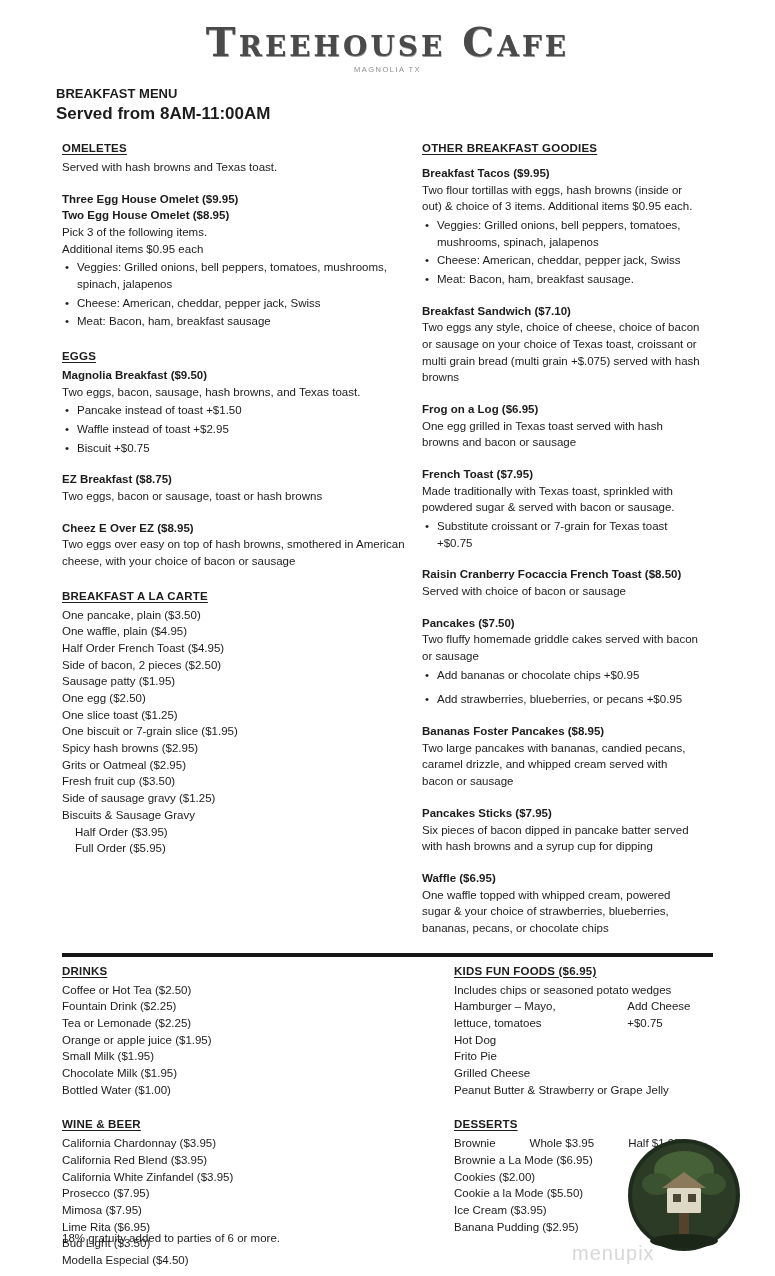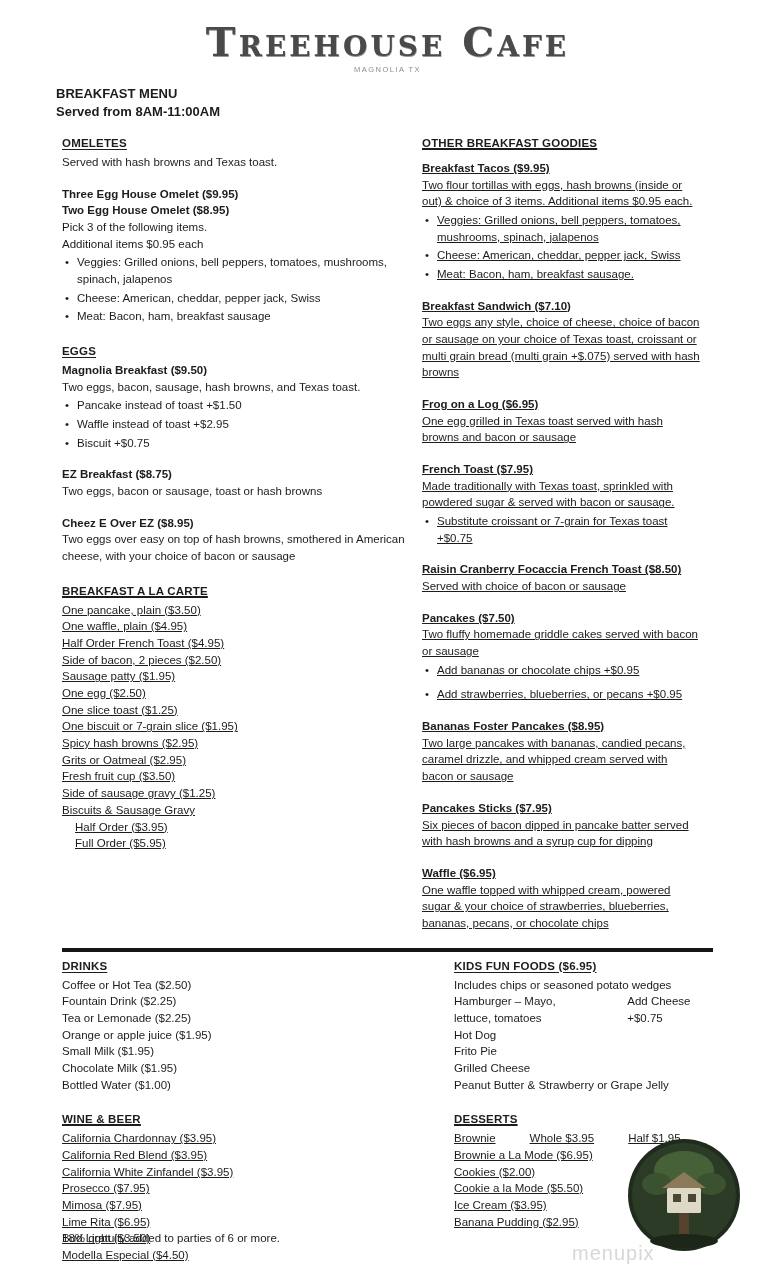--- a/index.html
+++ b/index.html
@@ -27,33 +27,33 @@
   }
   .logo-subtitle {
     font-size:7.5px;
     letter-spacing:1.5px;
     color:#8d8d8d;
     text-transform:uppercase;
     margin-top:3px;
   }
   .menu-head { padding:12px 24px 0; }
   .menu-title { font-weight:bold; font-size:13px; }
-  .menu-hours { font-weight:bold; font-size:13px; margin-top:3px; }
+  .menu-hours { font-weight:bold; font-size:17px; margin-top:3px; }
 
   .menu-grid {
     display:grid;
     grid-template-columns:360px 1fr;
     padding:0 30px;
   }
   .menu-grid.top { margin-top:18px; }
   .menu-grid.bottom { margin-top:8px;gap:32px; }
   .col { padding-right:12px; }
 
   .section { margin-bottom:20px; }
-  .section:last-child { margin-bottom:0;text-decoration:underline; }
+  .section:last-child { margin-bottom:0; }
   .section-title {
     font-weight:bold;
     text-decoration:underline;
     text-underline-offset:2px;
     margin-bottom:5px;
     letter-spacing:.2px;
   }
   .block { line-height:1.45; }
   .block.item { font-weight:bold; }
   .block.gap { height:15px; }

